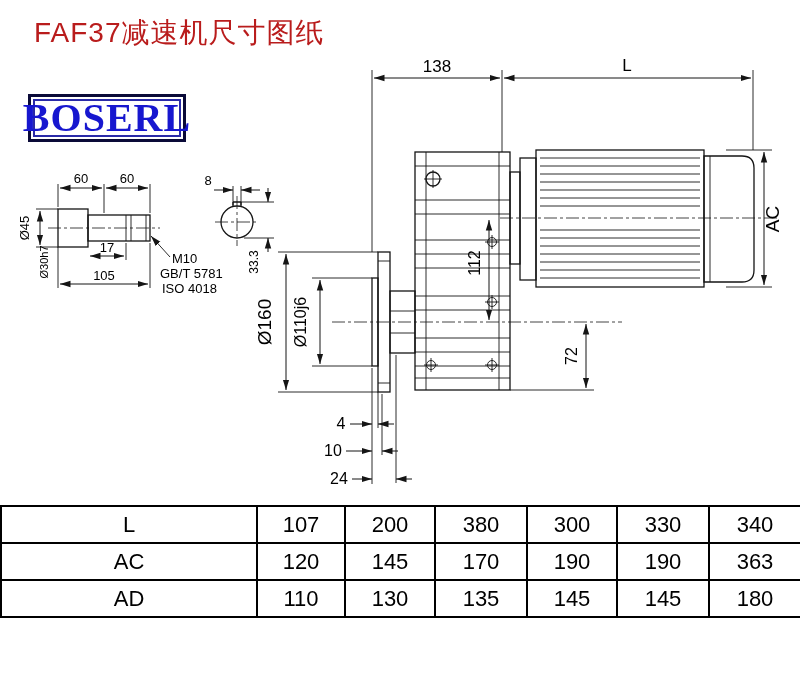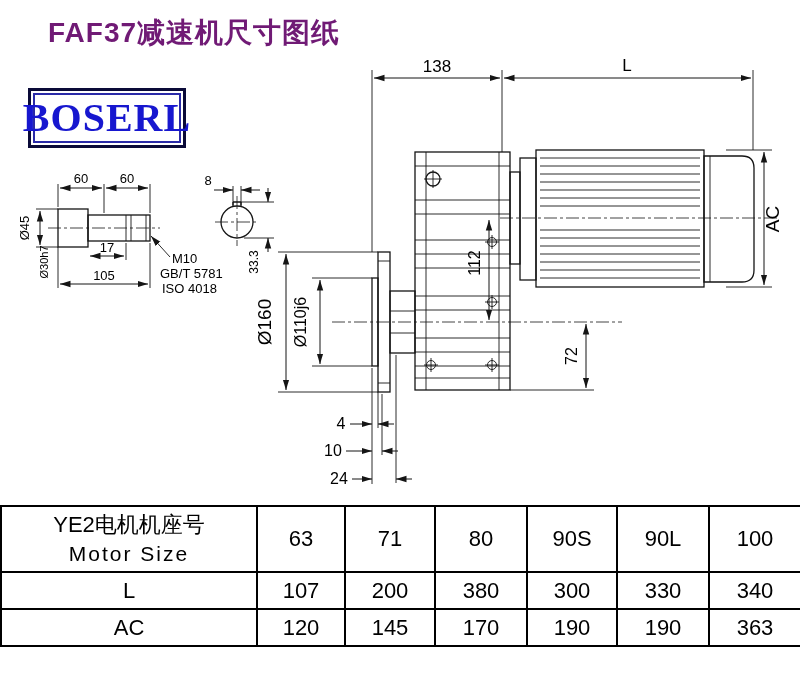--- a/index.html
+++ b/index.html
@@ -1,19 +1,19 @@
 <!DOCTYPE html>
 <html><head>
 <meta charset="utf-8">
 <style>
   *{margin:0;padding:0;box-sizing:border-box}
   html,body{width:800px;height:682px}
   body{background:#fff;font-family:"Liberation Sans",sans-serif;position:relative;overflow:hidden}
-  .title{position:absolute;left:48px;top:14px;font-size:28px;font-weight:bold;color:#701a75;letter-spacing:1px;white-space:nowrap}
-  .logo{position:absolute;left:28px;top:88px;width:158px;height:60px;border:3px solid #0a0a38;
+  .title{position:absolute;left:34px;top:14px;font-size:28px;font-weight:normal;color:#b91c1c;letter-spacing:1px;white-space:nowrap}
+  .logo{position:absolute;left:28px;top:94px;width:158px;height:48px;border:3px solid #0a0a38;
         box-shadow:inset 0 0 0 2px #fff, inset 0 0 0 4px #2a2aa8;
         display:flex;align-items:center;justify-content:center;background:#fff}
   .logo span{font-family:"Liberation Serif",serif;font-weight:bold;font-size:40px;color:#1717cf;letter-spacing:1px;line-height:1}
   svg.drawing{position:absolute;left:0;top:0}
   svg text{font-family:"Liberation Sans",sans-serif;fill:#000}
   .ol{fill:none;stroke:#151515;stroke-width:1.3}
   .tn{fill:none;stroke:#151515;stroke-width:0.9}
   .dm{fill:none;stroke:#151515;stroke-width:1}
   .cl{fill:none;stroke:#151515;stroke-width:0.8;stroke-dasharray:13 3 3 3}
   .t11{font-size:11px}.t12{font-size:12px}.t13{font-size:13px}
@@ -140,44 +140,41 @@
   <colgroup>
     <col style="width:256px">
       <col style="width:88px">
       <col style="width:90px">
       <col style="width:92px">
       <col style="width:90px">
       <col style="width:92px">
       <col style="width:92px">
   </colgroup>
   <tbody>
-    <tr class="hdr">
-      <td>
-        <div class="hdr-line1">YE2电机机座号</div>
-        <div class="hdr-line2">Motor Size</div>
-      </td>
-      <td>63</td>
-      <td>71</td>
-      <td>80</td>
-      <td>90S</td>
-      <td>90L</td>
-      <td>100</td>
-    </tr>
     <tr>
       <td>L</td>
       <td>107</td>
       <td>200</td>
       <td>380</td>
       <td>300</td>
       <td>330</td>
       <td>340</td>
     </tr>
     <tr>
       <td>AC</td>
       <td>120</td>
       <td>145</td>
       <td>170</td>
       <td>190</td>
       <td>190</td>
       <td>363</td>
     </tr>
+    <tr>
+      <td>AD</td>
+      <td>110</td>
+      <td>130</td>
+      <td>135</td>
+      <td>145</td>
+      <td>145</td>
+      <td>180</td>
+    </tr>
   </tbody>
 </table>
 
 </body></html>

